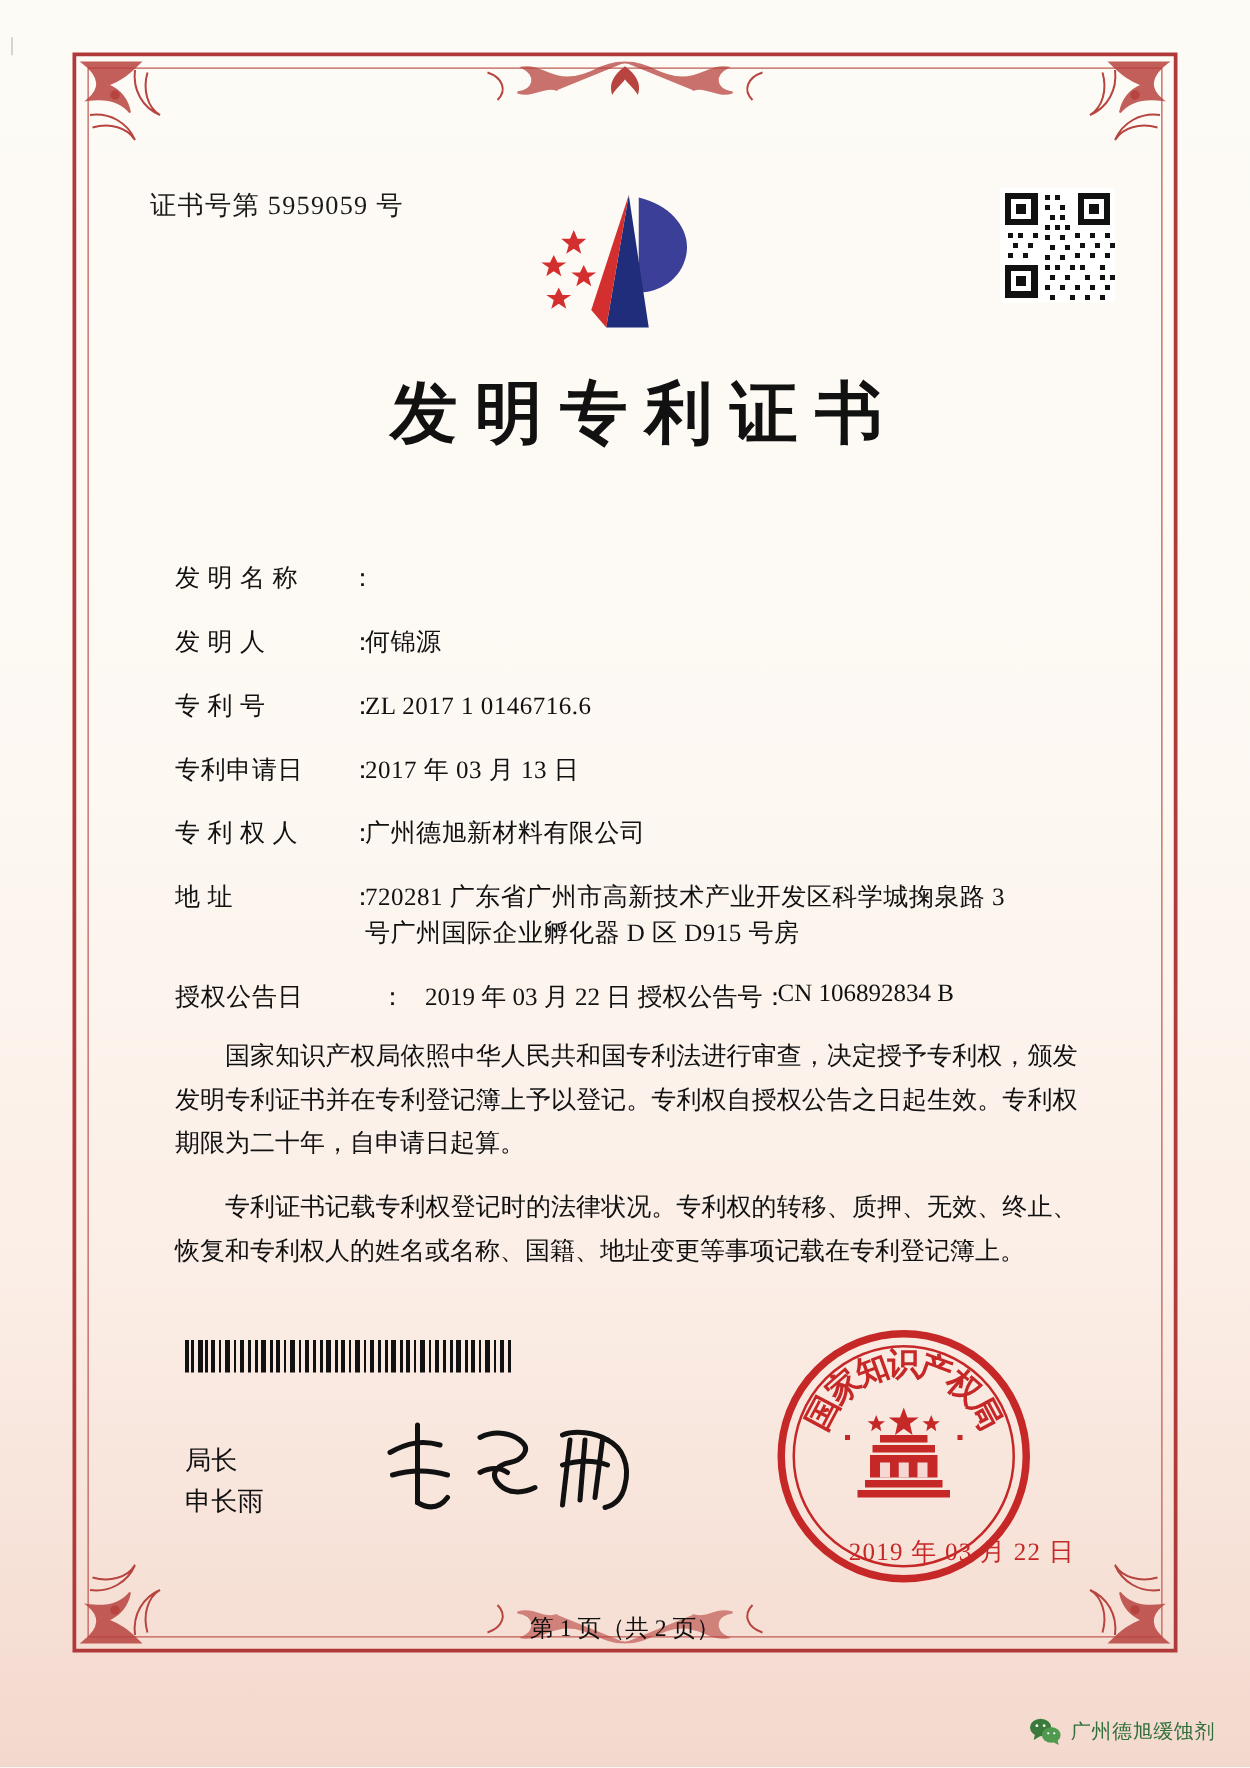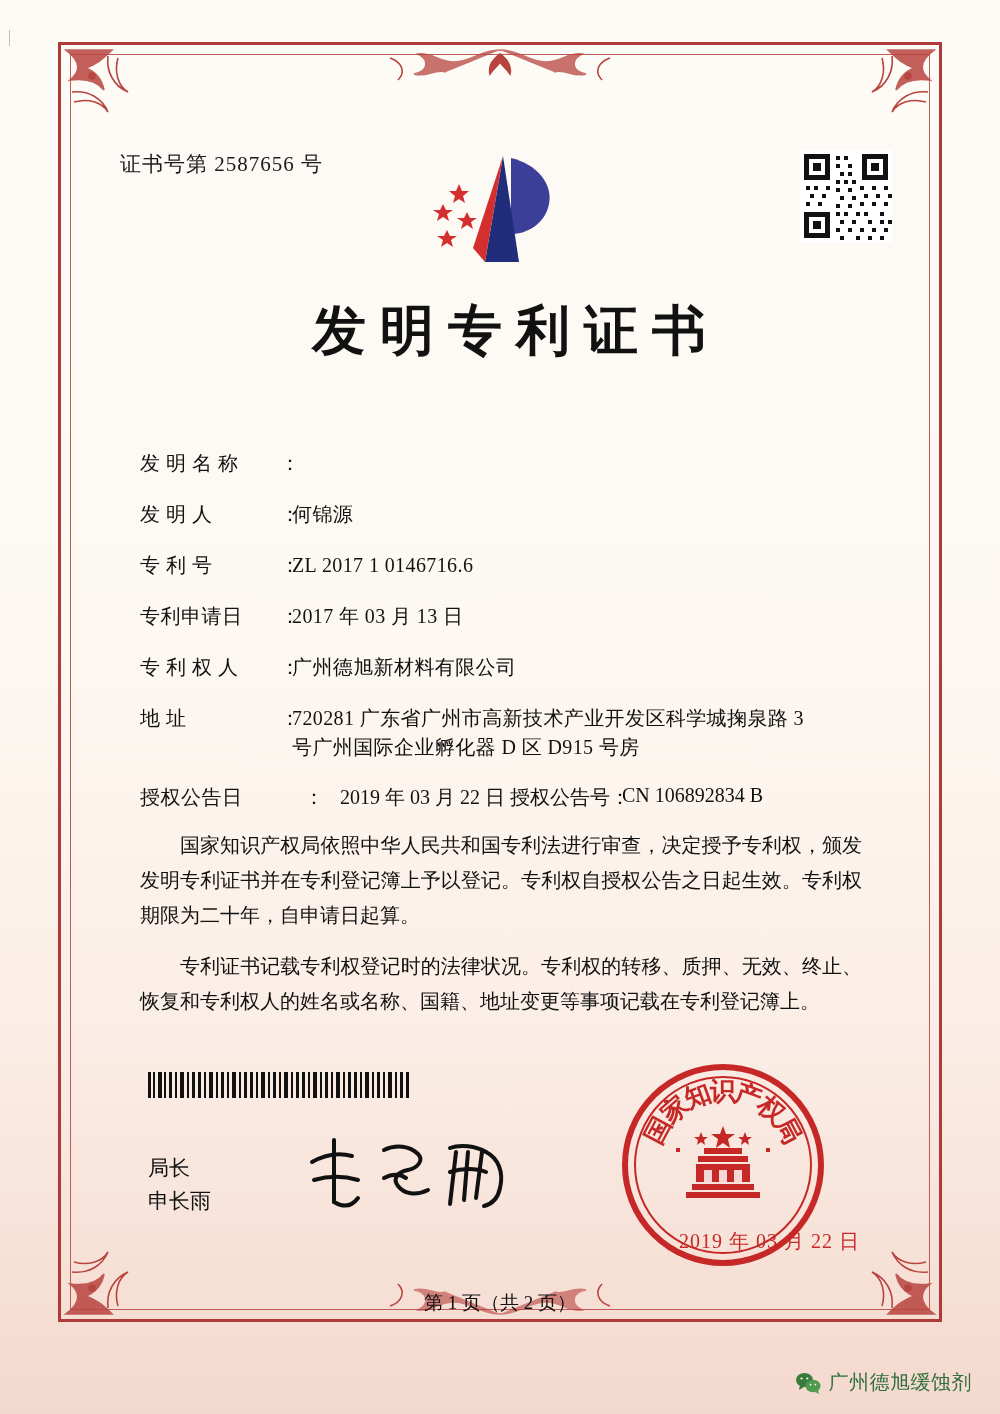--- a/index.html
+++ b/index.html
@@ -221,21 +221,21 @@
     letter-spacing: 1px;
   }
   .wm {
     position: absolute;
     right: 28px;
     bottom: 18px;
     display: flex;
     align-items: center;
     gap: 8px;
     color: #3a7a3a;
-    font-size: 20px;
+    font-size: 16px;
   }
   .wm-icon { width: 26px; height: 22px; }
   .wm-icon svg { display:block; width:26px; height:22px; }
   .wm-text { color: #2f6f3a; letter-spacing: 0.5px; }
   .corner-mark {
     position: absolute;
     left: 8px;
     top: 28px;
     width: 14px;
     height: 22px;
@@ -298,21 +298,21 @@
 
   <div class="bottom-flourish">
     <svg viewBox="0 0 300 54" fill="none" stroke="currentColor" stroke-width="1.6">
       <path d="M150 6 C130 6 122 18 104 18 C88 18 82 8 68 10 C80 16 78 28 64 30 C78 34 84 24 96 28" fill="currentColor" opacity="0.6"></path>
       <path d="M150 6 C170 6 178 18 196 18 C212 18 218 8 232 10 C220 16 222 28 236 30 C222 34 216 24 204 28" fill="currentColor" opacity="0.6"></path>
       <path d="M40 14 C52 18 56 28 48 36"></path>
       <path d="M260 14 C248 18 244 28 252 36"></path>
     </svg>
   </div>
 
-  <div class="cert-no">证书号第 2587656 号</div>
+  <div class="cert-no">证书号第 5959059 号</div>
 
   <div class="logo">
     <svg viewBox="0 0 170 120">
       <path d="M96 8 C122 14 138 34 134 54 C130 74 112 84 96 84 Z" fill="#3b3f97"></path>
       <path d="M88 6 L104 112 L70 112 Z" fill="#1f2d7a"></path>
       <path d="M88 6 L70 112 L58 98 Z" fill="#d32f2f"></path>
       <g fill="#d32f2f">
         <polygon points="44,34 47,41 54,41 48,46 50,53 44,49 38,53 40,46 34,41 41,41"></polygon>
         <polygon points="28,54 31,60 38,60 32,64 34,71 28,67 22,71 24,64 18,60 25,60"></polygon>
         <polygon points="52,62 55,68 62,68 56,72 58,79 52,75 46,79 48,72 42,68 49,68"></polygon>

